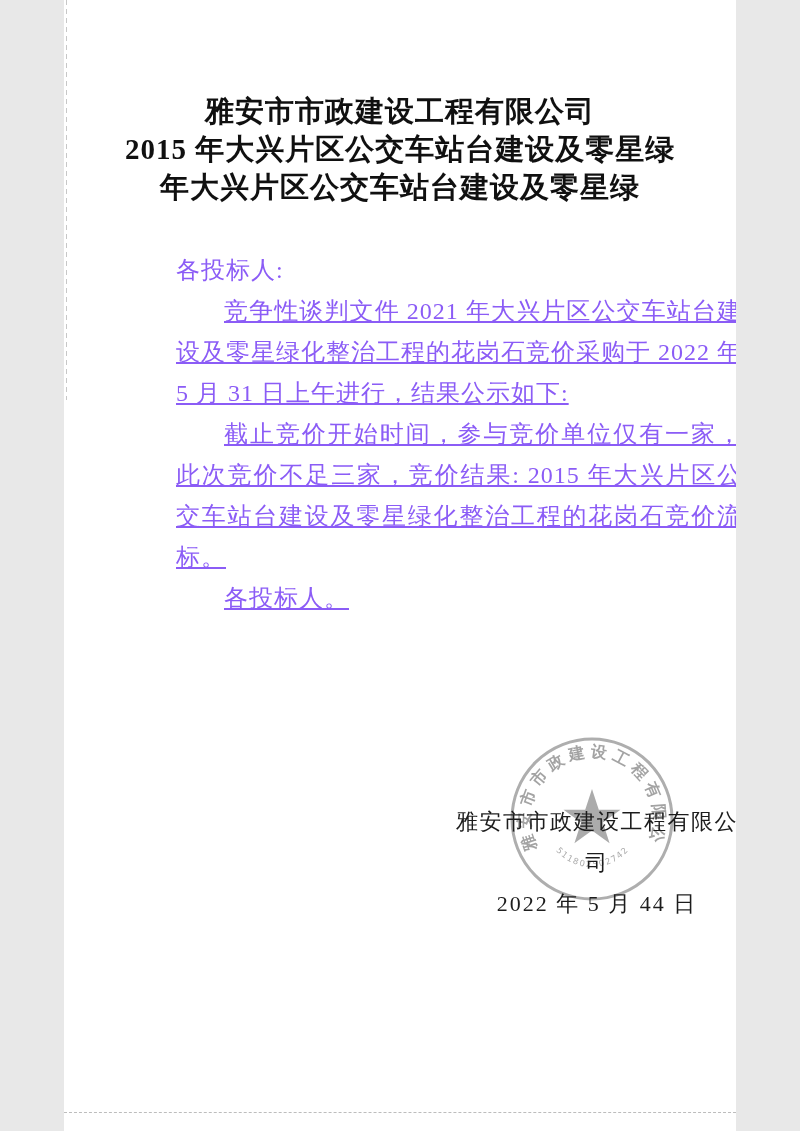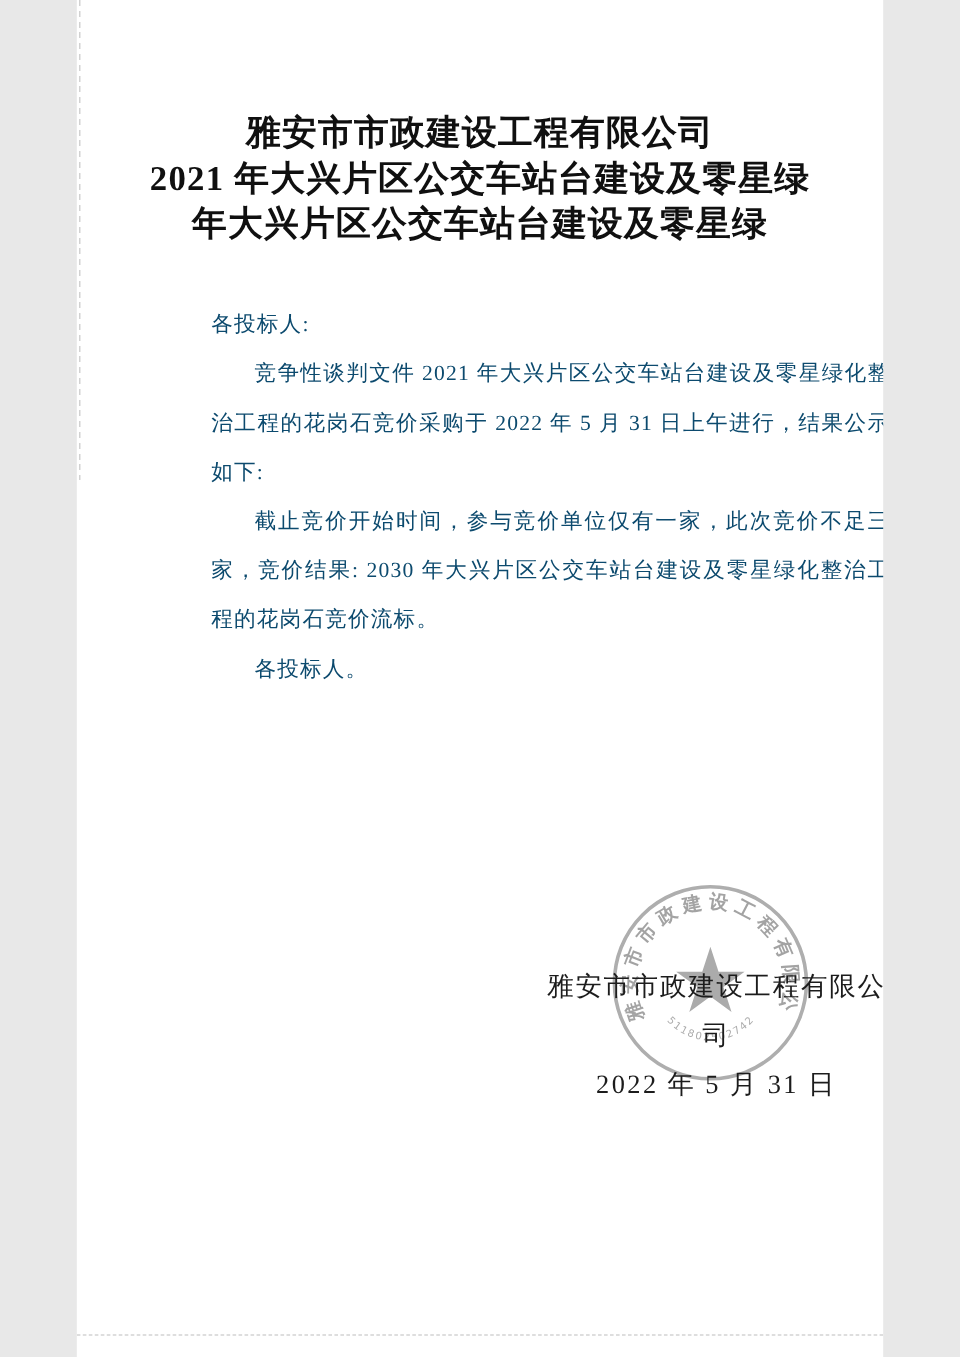--- a/index.html
+++ b/index.html
@@ -38,28 +38,28 @@
     font-weight: bold;
     letter-spacing: 1px;
     color: #101010;
   }
   .t-line { display: block; }
   
   .doc-body {
     position: absolute;
     top: 250px; left: 112px;
     width: 566px;
-    font-size: 18px;
+    font-size: 24px;
     line-height: 41px;
     letter-spacing: 1px;
     text-align: justify;
-    color: #0c4a6e;
+    color: #8b5cf6;
   }
   .doc-body p { margin: 0; }
-  .para { text-indent: 2em; }
+  .para { text-indent: 2em; text-decoration: underline; }
   
   .sig-block {
     position: absolute;
     top: 801px; left: 385px;
     width: 296px;
     text-align: center;
     font-size: 22px;
     line-height: 41px;
     letter-spacing: 1.5px;
     z-index: 2;
@@ -93,34 +93,34 @@
 </head>
 <body>
 
 <div class="page">
 
   <div class="scan-edge-left"></div>
   <div class="scan-edge-bottom"></div>
 
   <h1 class="doc-title">
     <span class="t-line">雅安市市政建设工程有限公司</span>
-    <span class="t-line">2021 年大兴片区公交车站台建设及零星绿</span>
+    <span class="t-line">2015 年大兴片区公交车站台建设及零星绿</span>
     <span class="t-line">年大兴片区公交车站台建设及零星绿</span>
   </h1>
 
   <div class="doc-body">
     <p class="salutation">各投标人:</p>
     <p class="para">竞争性谈判文件 2021 年大兴片区公交车站台建设及零星绿化整治工程的花岗石竞价采购于 2022 年 5 月 31 日上午进行，结果公示如下:</p>
-    <p class="para">截止竞价开始时间，参与竞价单位仅有一家，此次竞价不足三家，竞价结果: 2030 年大兴片区公交车站台建设及零星绿化整治工程的花岗石竞价流标。</p>
+    <p class="para">截止竞价开始时间，参与竞价单位仅有一家，此次竞价不足三家，竞价结果: 2015 年大兴片区公交车站台建设及零星绿化整治工程的花岗石竞价流标。</p>
     <p class="para">各投标人。</p>
   </div>
 
   <div class="sig-block">
     <div class="sig-company">雅安市市政建设工程有限公司</div>
-    <div class="sig-date">2022 年 5 月 31 日</div>
+    <div class="sig-date">2022 年 5 月 44 日</div>
   </div>
 
   <svg class="seal" viewBox="0 0 170 170" xmlns="http://www.w3.org/2000/svg">
     <defs>
       <path id="sealTopArc" d="M 31.3 116 A 62 62 0 1 1 138.7 116" fill="none"></path>
       <path id="sealBottomArc" d="M 48.2 115.9 A 48 48 0 0 0 121.8 115.9" fill="none"></path>
     </defs>
     <circle class="seal-ring" cx="85" cy="85" r="80"></circle>
     <polygon class="seal-star" points="85,55 91.8,75.7 113.5,75.7 95.9,88.6 102.6,109.3 85,96.5 67.4,109.3 74.1,88.6 56.5,75.7 78.2,75.7"></polygon>
     <text class="seal-arc-text">

